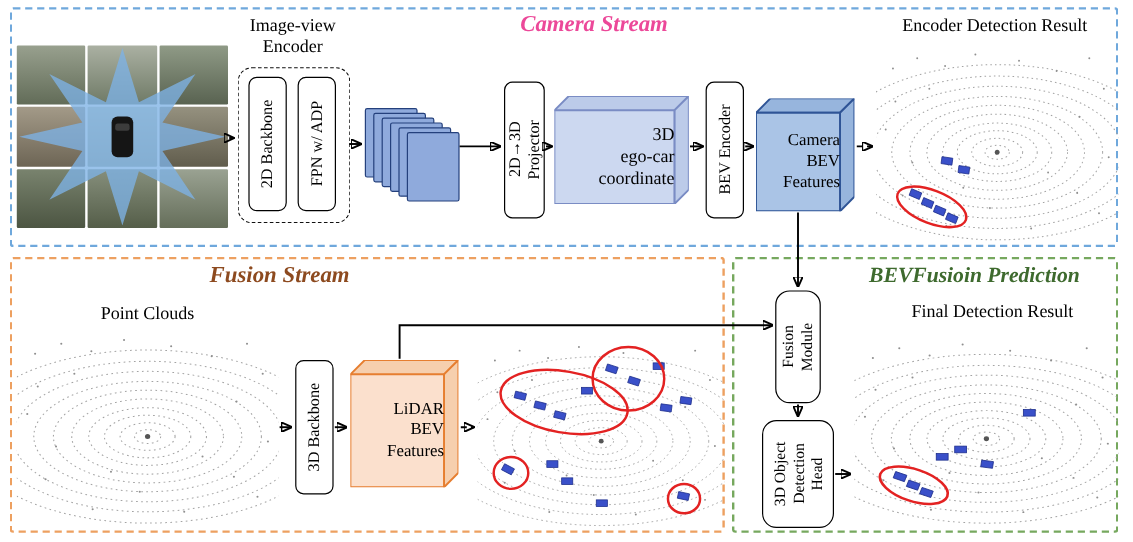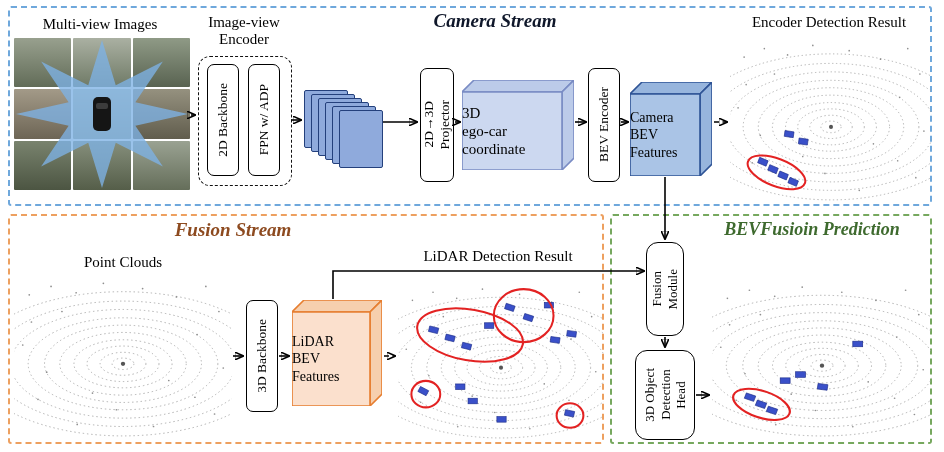--- a/index.html
+++ b/index.html
@@ -8,21 +8,21 @@
 
   
   .frame{position:absolute;border-radius:3px;z-index:1;}
   .frame.camera{border:2px dashed #6fa8dc;}
   .frame.lidar{border:2px dashed #eda060;}
   .frame.fusion{border:2px dashed #76a85e;}
 
   
   .stitle{position:absolute;font-weight:bold;font-style:italic;font-size:19px;
           text-align:center;z-index:4;white-space:nowrap;}
-  .stitle.camera{color:#0f172a;}
+  .stitle.camera{color:#ec4899;}
   .stitle.lidar{color:#8d4a1f;}
   .stitle.fusion{color:#3e6a2e;}
   .lbl{position:absolute;font-size:15px;text-align:center;line-height:1.15;z-index:4;}
 
   
   .vbox{position:absolute;background:#fff;border:1.5px solid #000;border-radius:7px;
         display:flex;align-items:center;justify-content:center;z-index:4;box-sizing:border-box;}
   .vbox.round{border-radius:12px;}
   .vtext{writing-mode:vertical-rl;transform:rotate(180deg);font-size:13.5px;
          line-height:1.2;text-align:center;}
@@ -38,21 +38,21 @@
   .layer:nth-child(1){left:0;top:0;}
   .layer:nth-child(2){left:7px;top:4px;}
   .layer:nth-child(3){left:14px;top:8px;}
   .layer:nth-child(4){left:21px;top:12px;}
   .layer:nth-child(5){left:28px;top:16px;}
   .layer:nth-child(6){left:35px;top:20px;}
 
   
   .box3d{position:absolute;z-index:4;}
   .box3d svg{display:block;}
-  .b3label{position:absolute;display:flex;flex-direction:column;align-items:flex-start;
+  .b3label{position:absolute;display:flex;flex-direction:column;align-items:flex-end;
            justify-content:center;text-align:center;line-height:1.22;}
   .b3label span{display:block;}
   .ego .face{fill:#ccd8f0;stroke:#7a8cc4;stroke-width:1.6;stroke-linejoin:round;}
   .ego .face.shade{fill:#bccbe9;}
   .cbev .face{fill:#aac4e6;stroke:#2f5496;stroke-width:1.6;stroke-linejoin:round;}
   .cbev .face.shade{fill:#97b5dd;}
   .lbev .face{fill:#fbe0cd;stroke:#e67e30;stroke-width:1.6;stroke-linejoin:round;}
   .lbev .face.shade{fill:#f6cfae;}
 
   
@@ -140,21 +140,20 @@
   </svg>
 
   <div class="frame camera" style="left:8px;top:6px;width:920px;height:196px"></div>
   <div class="frame lidar" style="left:8px;top:214px;width:592px;height:226px"></div>
   <div class="frame fusion" style="left:610px;top:214px;width:318px;height:226px"></div>
 
   <div class="stitle camera" style="left:385px;top:10px;width:220px">Camera Stream</div>
   <div class="stitle lidar" style="left:148px;top:219px;width:170px">Fusion Stream</div>
   <div class="stitle fusion" style="left:682px;top:219px;width:260px;font-size:18px">BEVFusioin Prediction</div>
 
-  <div class="lbl" style="left:20px;top:16px;width:160px">Multi-view Images</div>
   <div class="lbl" style="left:196px;top:14px;width:96px">Image-view Encoder</div>
   <div class="lbl" style="left:724px;top:14px;width:210px">Encoder Detection Result</div>
 
   <div class="collage" style="left:14px;top:38px;width:176px;height:152px">
     <div class="tiles">
       <div class="tile"></div>
       <div class="tile"></div>
       <div class="tile"></div>
       <div class="tile"></div>
       <div class="tile"></div>
@@ -236,21 +235,20 @@
         <rect class="dbox" x="28" y="114" width="9" height="5.5" transform="rotate(22 32 117)"></rect>
         <rect class="dbox" x="38" y="121" width="9" height="5.5" transform="rotate(22 42 124)"></rect>
         <rect class="dbox" x="48" y="127" width="9" height="5.5" transform="rotate(22 52 130)"></rect>
         <rect class="dbox" x="58" y="133" width="9" height="5.5" transform="rotate(22 62 136)"></rect>
       </g>
       <ellipse class="ring" cx="46" cy="127" rx="30" ry="13" transform="rotate(20 46 127)"></ellipse>
     </svg>
   </div>
 
   <div class="lbl" style="left:53px;top:254px;width:140px">Point Clouds</div>
-  <div class="lbl" style="left:398px;top:248px;width:200px">LiDAR Detection Result</div>
 
   <div class="pcimg" style="left:14px;top:276px;width:218px;height:162px">
     <svg viewBox="0 0 200 155" preserveAspectRatio="none">
       <use href="#pc-rings"></use>
     </svg>
   </div>
 
   <div class="vbox" style="left:246px;top:300px;width:32px;height:112px">
     <div class="vtext">
         <span>3D Backbone</span>
@@ -289,20 +287,21 @@
         <rect class="dbox" x="162" y="126" width="9" height="5.5" transform="rotate(12 166 129)"></rect>
         <rect class="dbox" x="96" y="132" width="9" height="5.5"></rect>
       </g>
       <ellipse class="ring" cx="70" cy="52" rx="52" ry="25" transform="rotate(10 70 52)"></ellipse>
       <ellipse class="ring" cx="122" cy="33" rx="29" ry="26"></ellipse>
       <ellipse class="ring" cx="27" cy="110" rx="14" ry="13"></ellipse>
       <ellipse class="ring" cx="167" cy="131" rx="13" ry="12"></ellipse>
     </svg>
   </div>
 
+  <div class="lbl" style="left:722px;top:252px;width:210px">Final Detection Result</div>
 
   <div class="vbox round" style="left:646px;top:242px;width:38px;height:94px">
     <div class="vtext" style="font-size:13px">
       <span>Fusion</span>
       <span>Module</span>
     </div>
   </div>
 
   <div class="vbox round" style="left:635px;top:350px;width:60px;height:90px">
     <div class="vtext" style="font-size:13px">

